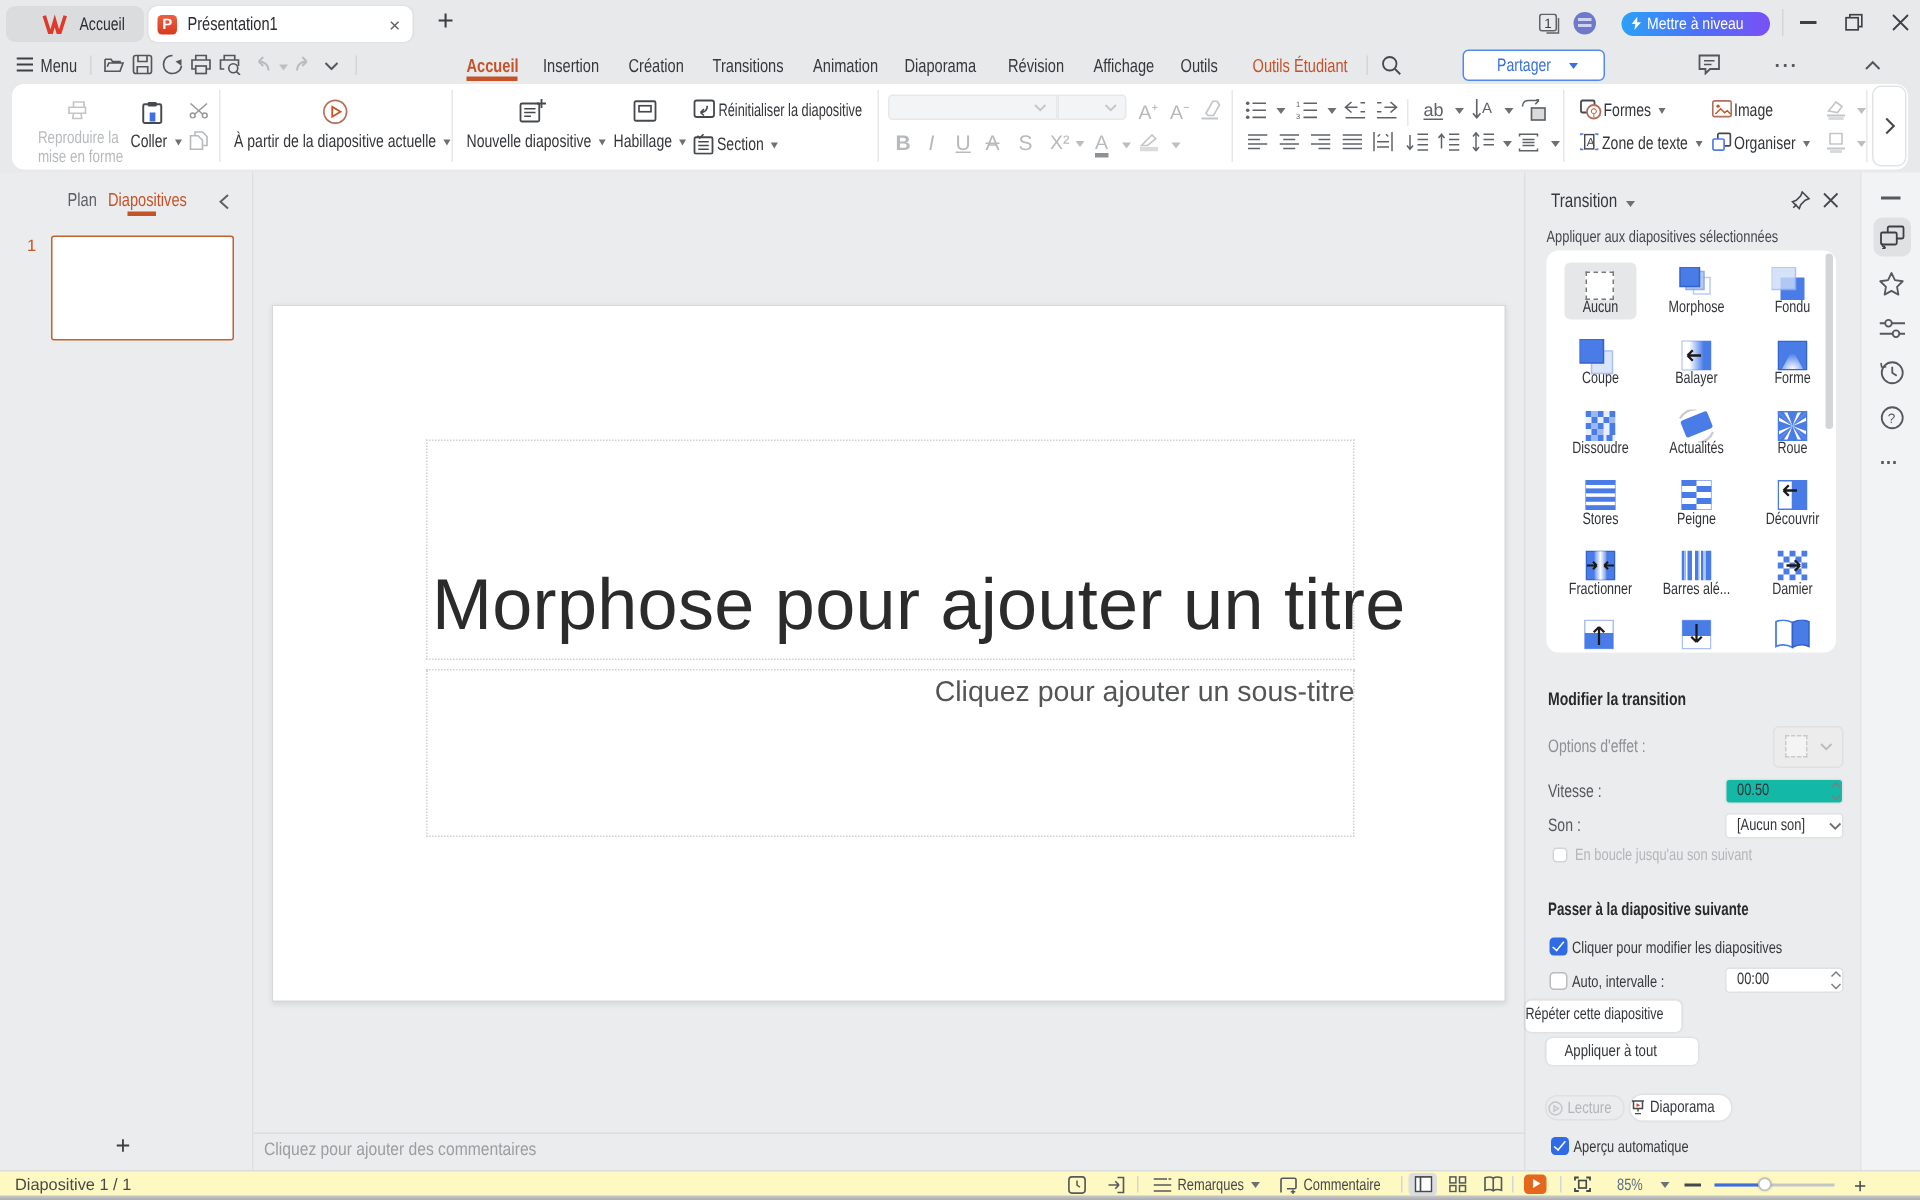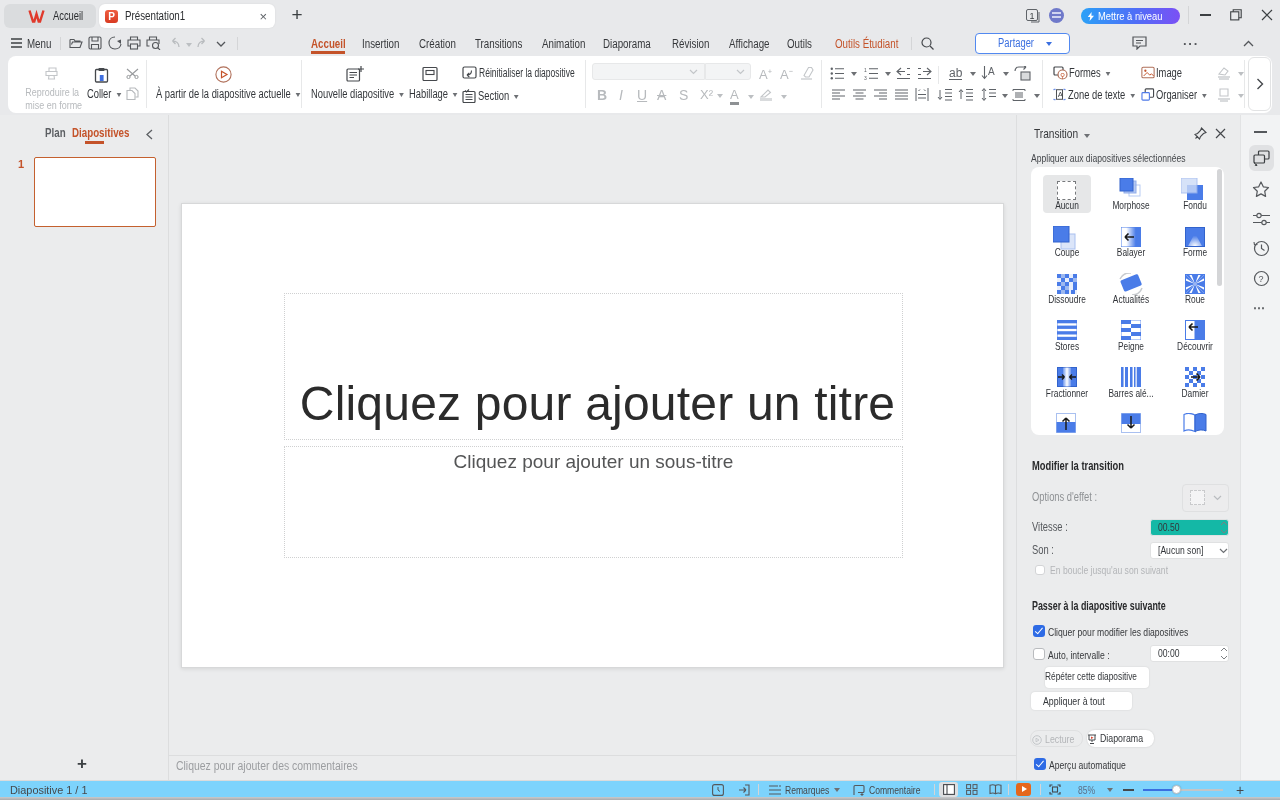--- a/index.html
+++ b/index.html
@@ -17,27 +17,27 @@
 
 #ribbon { position:absolute; left:8px; top:56px; width:1264px; height:57px; background:#ffffff; border-radius:8px; }
 .rsep { position:absolute; top:4px; height:48px; width:1px; background:#e7e8e9; }
 .rlabel { font-size:12px; color:#33363a; white-space:nowrap; transform:scaleX(0.78); transform-origin:0 50%; }
 .rlabel-gray { font-size:12px; color:#b7babd; white-space:nowrap; }
 .caret { display:inline-block; width:0; height:0; border-left:3.5px solid transparent; border-right:3.5px solid transparent; border-top:4px solid #6d7074; vertical-align:middle; margin-left:3px; }
 .caret.gray { border-top-color:#bcbfc2; }
 .sx { display:inline-block; transform:scaleX(0.78); transform-origin:0 50%; white-space:nowrap; }
 .sxc { transform:scaleX(0.78); }
 
-#leftpanel { position:absolute; left:0; top:115px; width:169px; height:665px; background:#ebeced;font-weight:bold; }
+#leftpanel { position:absolute; left:0; top:115px; width:169px; height:665px; background:#ebeced; }
 #canvas { position:absolute; left:169px; top:115px; width:847px; height:665px; background:#ebeced; }
 #slide { position:absolute; left:12px; top:88px; width:823px; height:465px; background:#ffffff; border:1px solid #d7d8d9; box-shadow:0 1px 4px rgba(0,0,0,0.10); }
 #rightpanel { position:absolute; left:1016px; top:115px; width:224px; height:665px; background:#ebeced; border-left:1px solid #dddedf; }
 #rail { position:absolute; left:1240px; top:115px; width:40px; height:665px; background:#f2f3f4; border-left:1px solid #e2e3e4; }
 
-#statusbar { position:absolute; left:0; top:780px; width:1280px; height:17px; background:#7dd3fc; border-top:1px solid #dadbdc; font-size:11px; color:#46484b; }
+#statusbar { position:absolute; left:0; top:780px; width:1280px; height:17px; background:#fef9c3; border-top:1px solid #dadbdc; font-size:11px; color:#46484b; }
 #bottomedge { position:absolute; left:0; top:797px; width:1280px; height:3px; background:linear-gradient(#c9cacc,#a9abad); }
 .chk { position:absolute; width:12px; height:12px; border-radius:3px; }
 .chk.on { background:#2e6be5; }
 .chk.on:after { content:""; position:absolute; left:3.5px; top:1px; width:3px; height:6.5px; border:solid #fff; border-width:0 1.6px 1.6px 0; transform:rotate(40deg); }
 .chk.off { background:#fff; border:1px solid #b9bbbe; }
 .panel-btn { position:absolute; background:#fff; border-radius:4px; font-size:11px; color:#33363a; text-align:center; box-shadow:0 0 2px rgba(0,0,0,0.12); }
 .tile-label { position:absolute; font-size:11px; color:#303338; text-align:center; white-space:nowrap; transform:translateX(-50%) scaleX(0.76); }
 </style>
 </head>
 <body>
@@ -337,22 +337,22 @@
     <path d="M6 1 L1 5.5 L6 10" fill="none" stroke="#5c5f63" stroke-width="1.3"></path>
   </svg>
   <span class="abs" style="left:18px;top:43px;font-size:11px;color:#c4532a">1</span>
   <div class="abs" style="left:34px;top:42px;width:122px;height:70px;background:#fff;border:1.5px solid #c4602e;border-radius:2px"></div>
   <div class="abs" style="left:77px;top:639px;font-size:17px;color:#3c4043">+</div>
 </div>
 <div id="canvas">
   <div id="slide"></div>
   <div class="abs" style="left:115px;top:178px;width:619px;height:147px;border:1px dotted #cfd0d1"></div>
   <div class="abs" style="left:115px;top:331px;width:619px;height:112px;border:1px dotted #cfd0d1"></div>
-  <div class="abs" style="left:119px;top:265px;width:619px;text-align:center;font-size:48px;line-height:48px;color:#2b2b2b;white-space:nowrap;letter-spacing:0.2px" id="titletext">Cliquez pour ajouter un titre</div>
-  <div class="abs" style="left:115px;top:337px;width:619px;text-align:center;font-size:19px;line-height:19px;color:#545556;white-space:nowrap" id="subtext">Cliquez pour ajouter un sous-titre</div>
+  <div class="abs" style="left:119px;top:265px;width:619px;text-align:center;font-size:48px;line-height:48px;color:#2b2b2b;white-space:nowrap;letter-spacing:0.2px" id="titletext">Morphose pour ajouter un titre</div>
+  <div class="abs" style="left:115px;top:337px;width:619px;text-align:right;font-size:19px;line-height:19px;color:#545556;white-space:nowrap" id="subtext">Cliquez pour ajouter un sous-titre</div>
   <div class="abs" style="left:0;top:640px;width:847px;height:1px;background:#dcddde"></div>
   <div class="abs sx" style="left:7px;top:644px;font-size:12px;color:#9b9da0;transform:scaleX(0.87)">Cliquez pour ajouter des commentaires</div>
 </div>
 <div id="rightpanel">
   <span class="abs sx" style="left:17px;top:11px;font-size:13px;color:#36383b">Transition</span>
   <span class="caret abs" style="left:64px;top:19px"></span>
   <svg class="abs" style="left:177px;top:12px" width="13" height="13" viewBox="0 0 13 13">
     <path d="M7.5 1 L12 5.5 L9.5 6.5 L6.5 9.5 L5.5 12 L1 7.5 L3.5 6.5 L6.5 3.5 Z M3.8 9.2 L1.5 11.5" fill="none" stroke="#45484c" stroke-width="1.1"></path>
   </svg>
   <svg class="abs" style="left:198px;top:13px" width="11" height="11" viewBox="0 0 11 11">
@@ -583,21 +583,21 @@
   <span class="abs sx" style="left:33px;top:449px;font-size:11px;color:#b3b5b8">En boucle jusqu'au son suivant</span>
   <div class="abs sx" style="left:15px;top:484px;font-size:12px;font-weight:bold;color:#28292b;transform:scaleX(0.74)">Passer à la diapositive suivante</div>
   <div class="chk on abs" style="left:16px;top:510px"></div>
   <span class="abs sx" style="left:31px;top:511px;font-size:11px;color:#37393c">Cliquer pour modifier les diapositives</span>
   <div class="chk off abs" style="left:16px;top:533px"></div>
   <span class="abs sx" style="left:31px;top:534px;font-size:11px;color:#37393c">Auto, intervalle :</span>
   <div class="abs" style="left:133px;top:530px;width:79px;height:17px;background:#fff;border:1px solid #e0e1e2;border-radius:3px;font-size:11px;color:#33363a;line-height:15px;padding-left:7px"><span class="sx">00:00</span></div>
   <svg class="abs" style="left:203px;top:532px" width="8" height="13" viewBox="0 0 8 13">
     <path d="M1 4 L4 1 L7 4 M1 9 L4 12 L7 9" fill="none" stroke="#7b7e82" stroke-width="1"></path>
   </svg>
-  <div class="panel-btn" style="left:28px;top:552px;width:104px;height:21px;line-height:19px"><span class="sx" style="transform:scaleX(0.76)">Répéter cette diapositive</span></div>
+  <div class="panel-btn" style="left:0;top:552px;width:104px;height:21px;line-height:19px"><span class="sx" style="transform:scaleX(0.76)">Répéter cette diapositive</span></div>
   <div class="panel-btn" style="left:14px;top:577px;width:101px;height:18px;line-height:18px"><span class="sx" style="transform:scaleX(0.8)">Appliquer à tout</span></div>
   <div class="abs" style="left:13px;top:615px;width:53px;height:17px;border:1px solid #dfe0e1;border-radius:8px;font-size:11px;color:#b3b5b8;text-align:right;line-height:16px">
     <svg width="10" height="10" viewBox="0 0 10 10" style="vertical-align:-1.5px">
         <circle cx="5" cy="5" r="4.3" fill="none" stroke="#c3c6c9"></circle>
         <path d="M4 3.2 L7 5 L4 6.8 Z" fill="none" stroke="#c3c6c9" stroke-width="0.9"></path>
       </svg>
     <span class="sx" style="transform:scaleX(0.8)">Lecture</span></div>
   <div class="abs" style="left:70px;top:615px;width:67px;height:17px;background:#fff;border-radius:8px;box-shadow:0 0 2px rgba(0,0,0,0.15);font-size:11px;color:#33363a;text-align:center;line-height:17px">
     <svg width="10" height="10" viewBox="0 0 10 10" style="vertical-align:-1.5px">
         <path d="M1 1 H9 M2 1 V6 H8 V1 M5 6 V8 M3 9.5 H7" stroke="#45484c" fill="none"></path>

